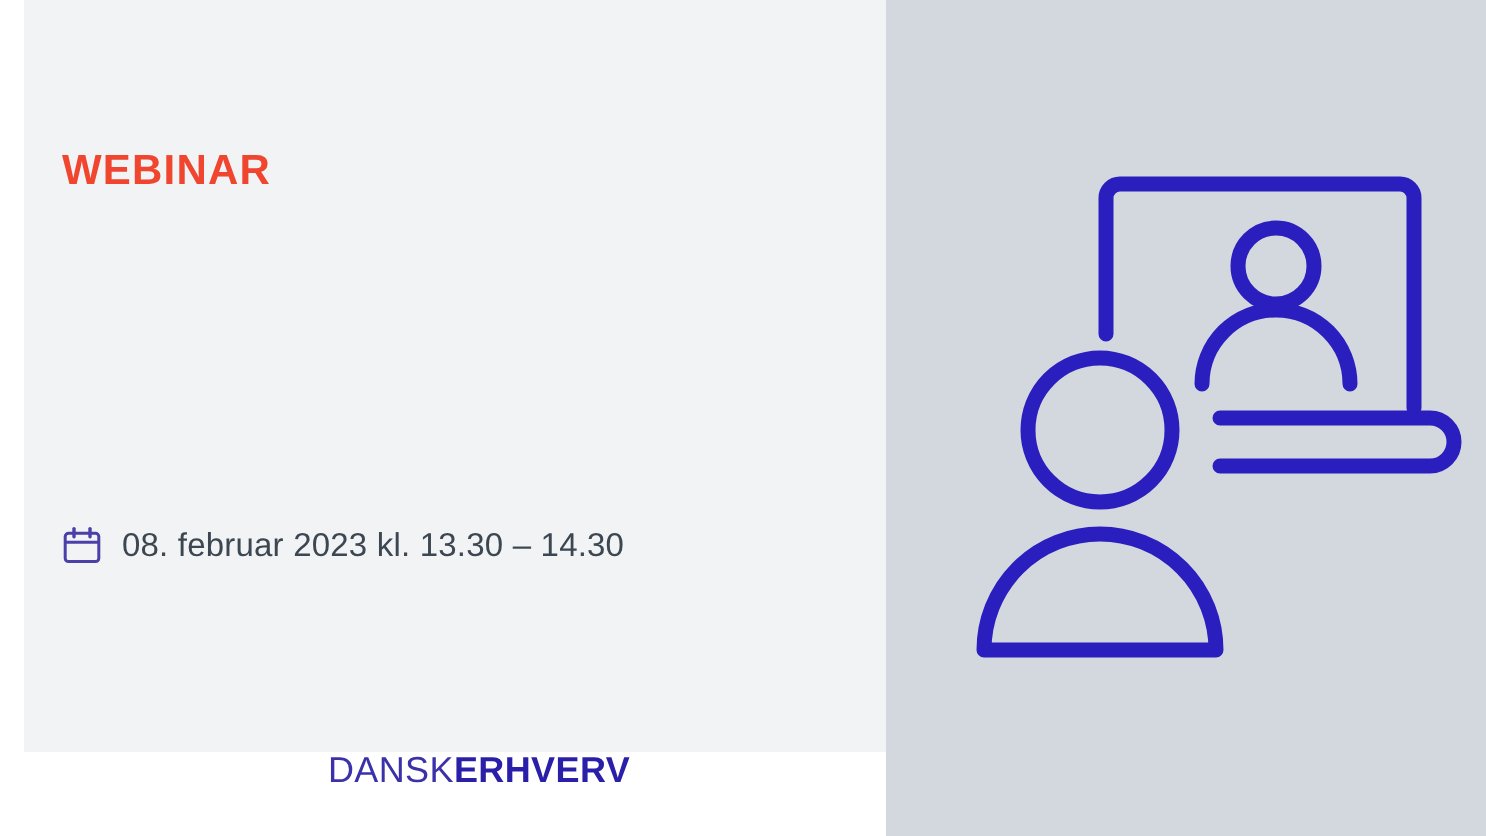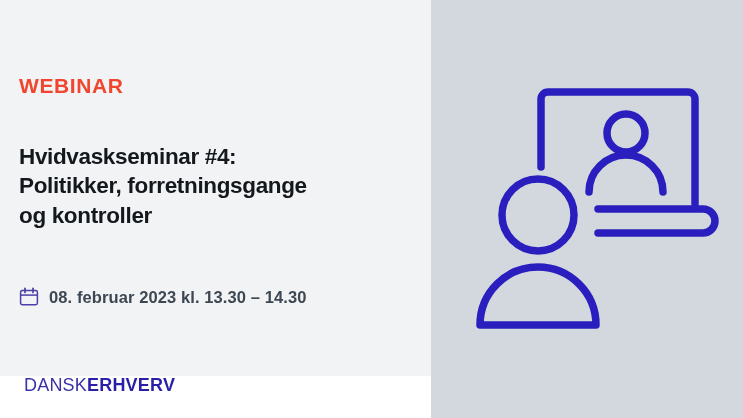--- a/index.html
+++ b/index.html
@@ -23,20 +23,21 @@
   }
 
   
   .left-panel {
     position: relative;
     width: 431px;
     height: 376px;
     background: #f1f3f5;
     box-sizing: border-box;
     flex: 0 0 431px;
+    margin-left: 12px;
   }
 
   .eyebrow {
     position: absolute;
     left: 19px;
     top: 75px;
     font-size: 21px;
     font-weight: bold;
     letter-spacing: 0.6px;
     color: #f0462f;
@@ -55,23 +56,22 @@
     line-height: 1.3;
     letter-spacing: -0.35px;
     color: #14181c;
     font-family: "Liberation Sans", sans-serif;
     white-space: pre-line;
   }
 
   .meta {
     position: absolute;
     left: 18px;
-    top: 283px;
+    top: 259px;
     width: 400px;
-    font-weight: bold;
   }
   .meta-row {
     display: flex;
     align-items: center;
     height: 28px;
     margin-bottom: 12px;
   }
   .meta-icon {
     width: 22px;
     height: 22px;
@@ -85,20 +85,21 @@
     line-height: 1;
     font-family: "Liberation Sans", sans-serif;
     letter-spacing: 0.1px;
   }
 
   .logo {
     position: absolute;
     left: 0;
     right: 0;
     top: 376px;
+    text-align: center;
     line-height: 1;
     white-space: nowrap;
     padding-left: 24px;
   }
   .logo-light {
     font-size: 18px;
     font-weight: normal;
     letter-spacing: 0.2px;
     color: #3b31a8;
     font-family: "Liberation Sans", sans-serif;
@@ -131,23 +132,20 @@
 </style>
 </head>
 <body>
 
 <div class="card">
 
   <div class="left-panel">
 
     <div class="eyebrow">WEBINAR</div>
 
-    <div class="title">Hvidvaskseminar #4:
-Politikker, forretningsgange
-og kontroller</div>
 
     <div class="meta">
 
       <div class="meta-row">
         <span class="meta-icon">
           <svg viewBox="0 0 22 22" width="22" height="22" fill="none" xmlns="http://www.w3.org/2000/svg">
             <rect x="2.6" y="4.6" width="16.8" height="14.2" rx="1.7" stroke="#4b3fa8" stroke-width="1.5"></rect>
             <line x1="2.6" y1="9.1" x2="19.4" y2="9.1" stroke="#4b3fa8" stroke-width="1.5"></line>
             <line x1="7.0" y1="2.3" x2="7.0" y2="6.4" stroke="#4b3fa8" stroke-width="1.7" stroke-linecap="round"></line>
             <line x1="15.0" y1="2.3" x2="15.0" y2="6.4" stroke="#4b3fa8" stroke-width="1.7" stroke-linecap="round"></line>

